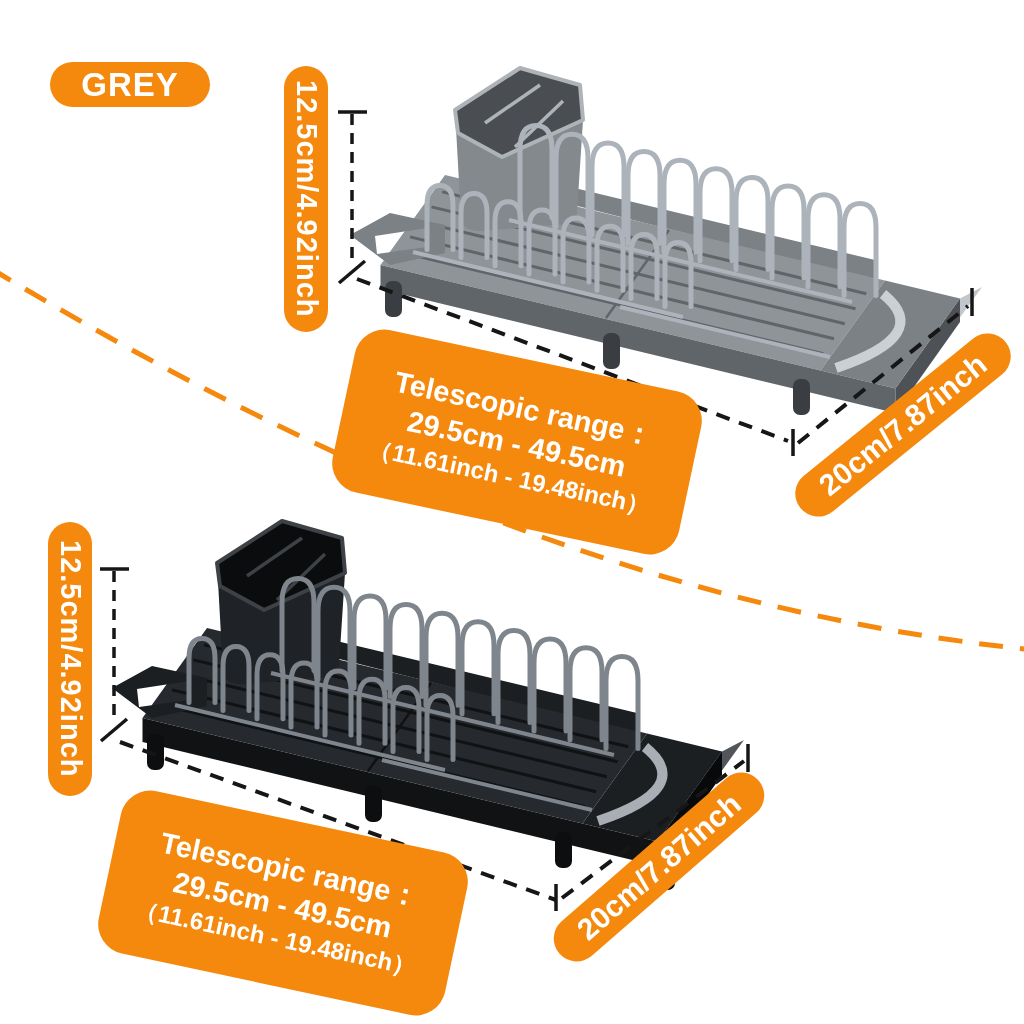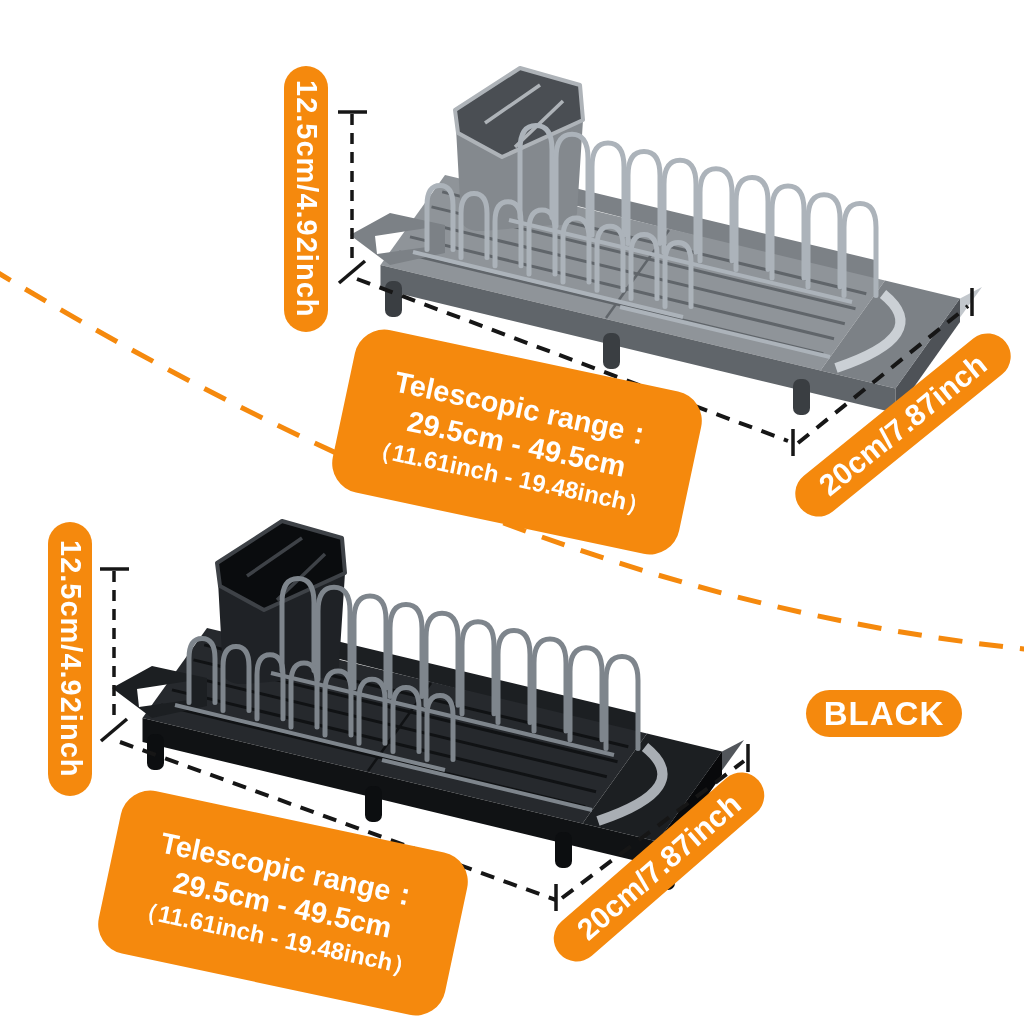--- a/index.html
+++ b/index.html
@@ -142,38 +142,38 @@
     <g class="dim">
       <path stroke-width="4" stroke-dasharray="14 10" d="M120,742 L556,900"></path>
       <path stroke-width="3.5" d="M556,884 L556,911"></path>
     </g>
     <g class="dim">
       <path stroke-width="4" stroke-dasharray="14 10" d="M562,898 L744,761"></path>
       <path stroke-width="3.5" d="M748,744 L748,772"></path>
     </g>
   </svg>
 
+  <div class="pill g-color">
+    <span>GREY</span>
+  </div>
 
   <div class="pill vpill g-height">
     <span>12.5cm/4.92inch</span>
   </div>
 
   <div class="tele g-tele">
     <span class="l1">Telescopic range：</span>
     <span class="l2">29.5cm - 49.5cm</span>
     <span class="l3">（11.61inch - 19.48inch）</span>
   </div>
 
   <div class="pill depth g-depth">
     <span>20cm/7.87inch</span>
   </div>
 
-  <div class="pill b-color">
-    <span>BLACK</span>
-  </div>
 
   <div class="pill vpill b-height">
     <span>12.5cm/4.92inch</span>
   </div>
 
   <div class="tele b-tele">
     <span class="l1">Telescopic range：</span>
     <span class="l2">29.5cm - 49.5cm</span>
     <span class="l3">（11.61inch - 19.48inch）</span>
   </div>

